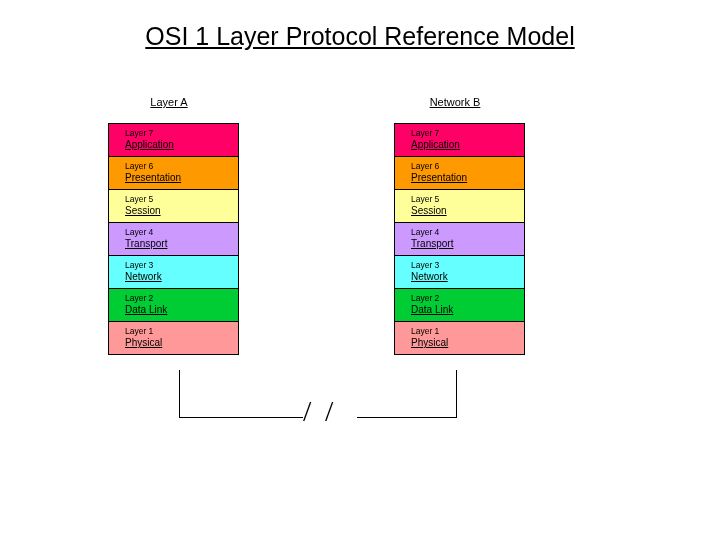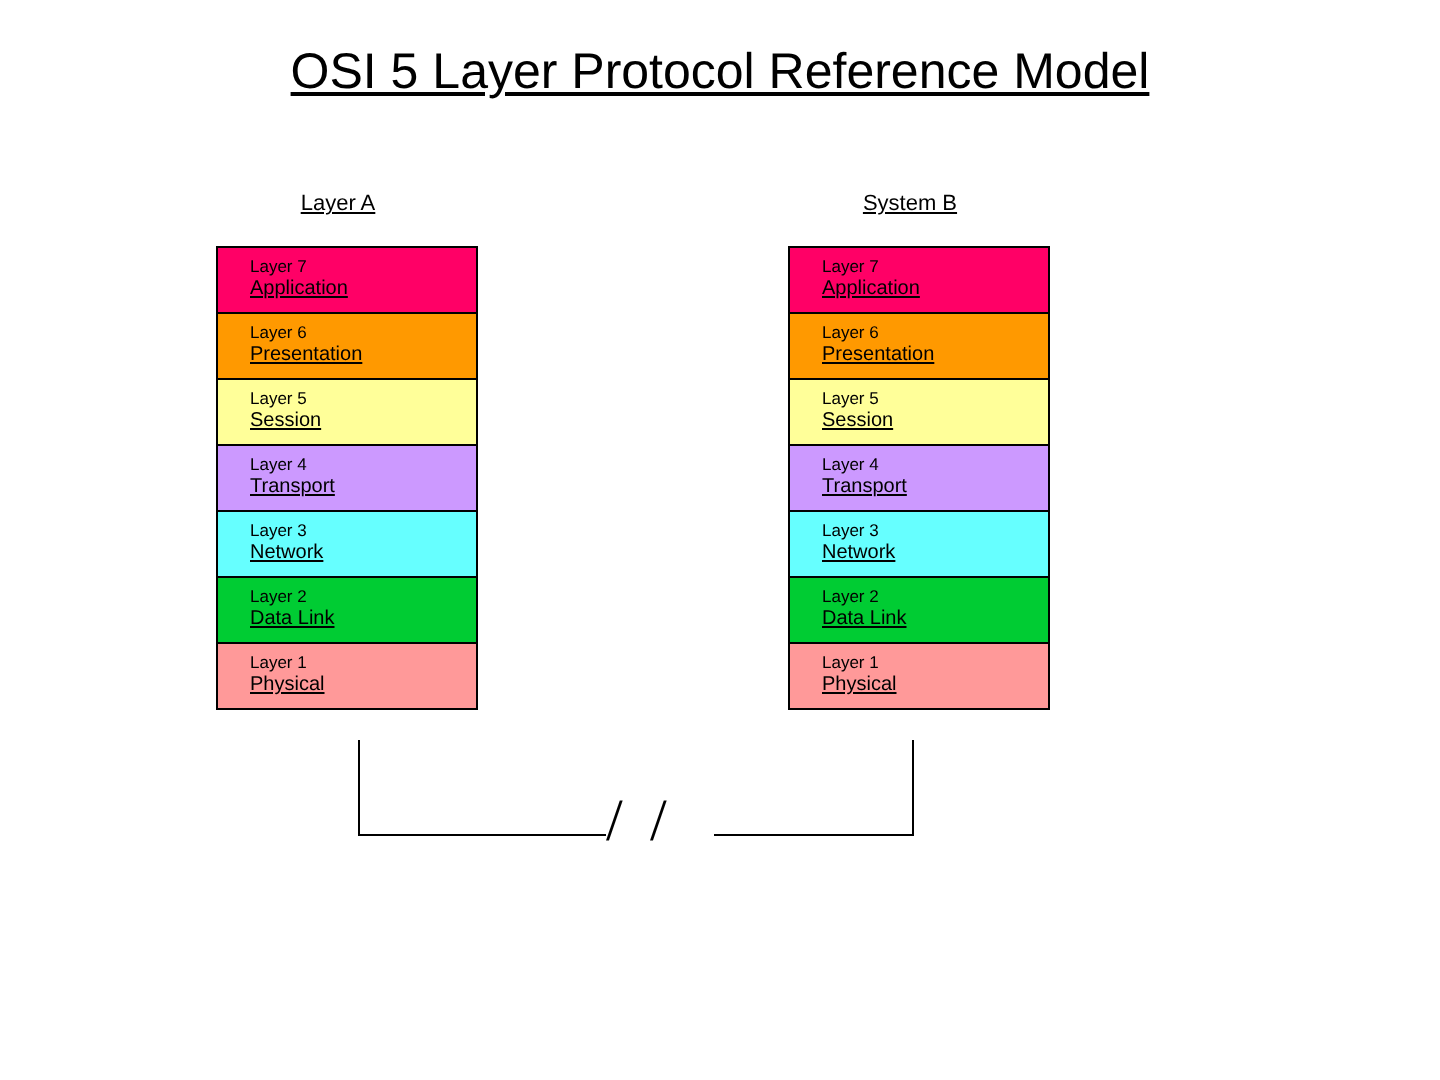--- a/index.html
+++ b/index.html
@@ -87,24 +87,24 @@
     color: #000000;
     line-height: 30px;
     font-family: "Liberation Serif", serif;
   }
   #slash-1 { left: 303px; }
   #slash-2 { left: 325px; }
 </style>
 </head>
 <body>
 
-<div id="title">OSI 5 Layer Protocol Reference Model</div>
+<div id="title">OSI 1 Layer Protocol Reference Model</div>
 
 <div class="system-label" id="system-a-label">Layer A</div>
-<div class="system-label" id="system-b-label">System B</div>
+<div class="system-label" id="system-b-label">Network B</div>
 
 <div class="stack" id="stack-a">
   <div class="layer-box" style="background: rgb(255, 0, 102);">
     <div class="layer-num">Layer 7</div>
     <div class="layer-name">Application</div>
   </div>
   <div class="layer-box" style="background: rgb(255, 153, 0);">
     <div class="layer-num">Layer 6</div>
     <div class="layer-name">Presentation</div>
   </div>

